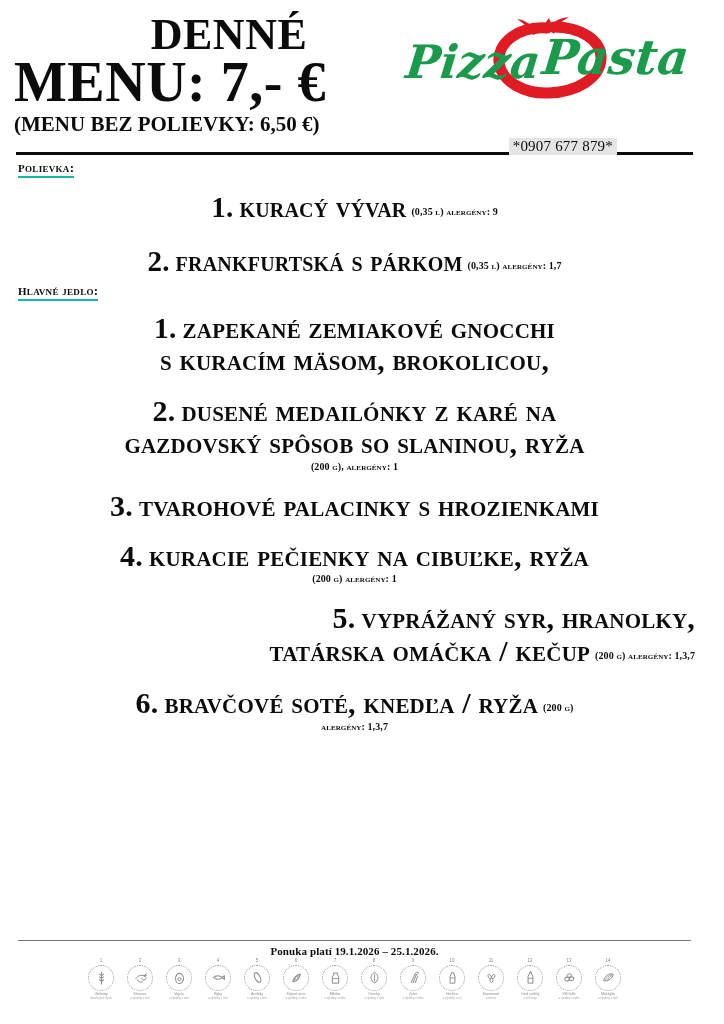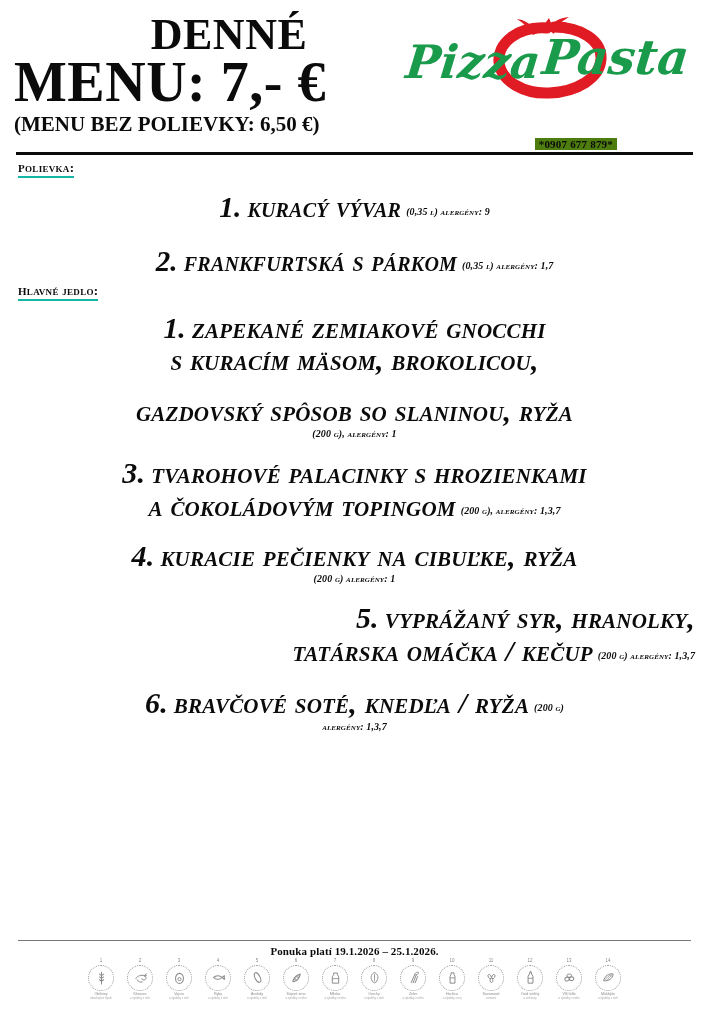--- a/index.html
+++ b/index.html
@@ -67,25 +67,25 @@
     top: 16px;
     width: 290px;
     height: 86px;
   }
   .logo-wrap svg { display: block; width: 100%; height: 100%; }
 
   .phone {
     position: absolute;
     right: 84px;
     top: 138px;
-    font-size: 11px;
-    font-weight: bold;
+    font-size: 15px;
+    font-weight: normal;
     letter-spacing: 0.2px;
     white-space: nowrap;
-    background: #4d7c0f;
+    background: #e5e5e5;
     padding: 0 4px;
     z-index: 3;
   }
 
   .header-rule {
     position: absolute;
     left: 8px;
     right: 8px;
     top: 152px;
     height: 3px;
@@ -108,21 +108,20 @@
   }
   .section-label::first-letter { font-size: 15px; }
 
   .soups { margin-top: 8px; }
 
   
   .dish {
     text-align: center;
     margin: 0 auto;
     padding: 0 6px;
-    font-style: italic;
   }
   .dish-main {
     font-weight: bold;
     font-variant: small-caps;
     text-transform: lowercase;
     line-height: 1.08;
     letter-spacing: 0.2px;
   }
   .dish-main .num {
     font-variant: normal;
@@ -293,30 +292,32 @@
     
     <div class="dish main-dish d1">
       <div class="dish-main">
         <span class="num">1.</span><span>Zapekané zemiakové gnocchi</span>
       </div>
       <div class="dish-main"><span>s kuracím mäsom, brokolicou,</span></div>
     </div>
 
     
     <div class="dish main-dish d2">
+      <div class="dish-main">
+        <span class="num">2.</span><span>Dusené medailónky z karé na</span>
+      </div>
       <div class="dish-main"><span>gazdovský spôsob so slaninou, ryža</span></div>
       <div class="meta-block">(200 G), Alergény: 1</div>
     </div>
 
     
     <div class="dish main-dish d3">
       <div class="dish-main">
         <span class="num">3.</span><span>Tvarohové palacinky s hrozienkami</span>
       </div>
-      <div class="dish-main"><span>a čokoládovým topingom</span><span class="meta">(200 G), Alergény: 1,3,7</span></div>
     </div>
 
     
     <div class="dish main-dish d4">
       <div class="dish-main">
         <span class="num">4.</span><span>Kuracie pečienky na cibuľke, ryža</span>
       </div>
       <div class="meta-block">(200 G) Alergény: 1</div>
     </div>
 

